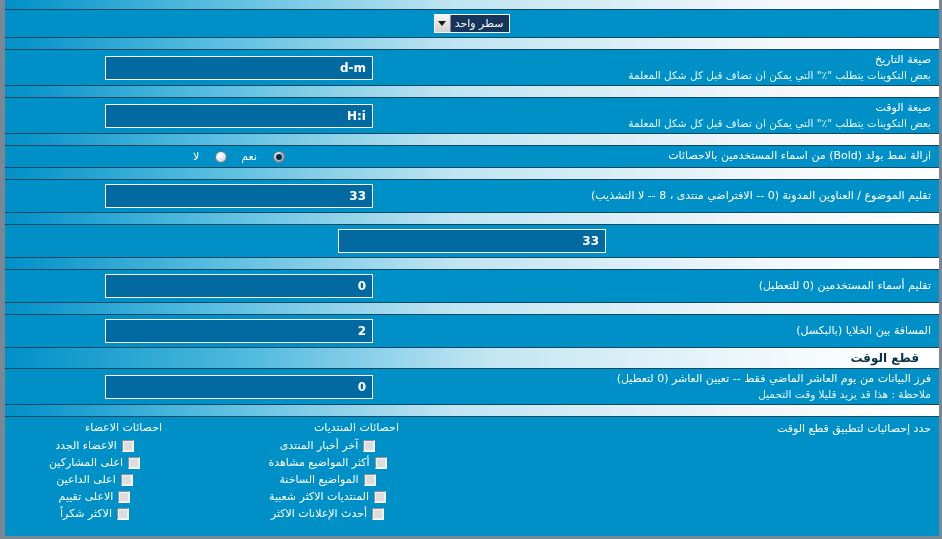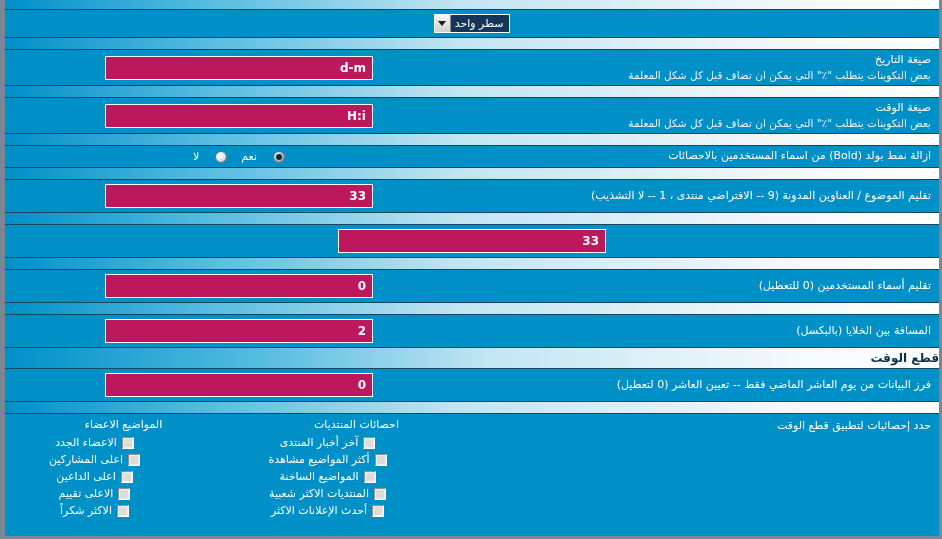--- a/index.html
+++ b/index.html
@@ -45,21 +45,21 @@
   
   .section-header {
     height: 22px;
     width: 100%;
     background: linear-gradient(to left, #ffffff 0%, #f4f9fb 16%, #c3e6f3 48%, #50bade 74%, #0090c8 100%);
     border-top: 1px solid #14485f;
     border-bottom: 1px solid #14485f;
     display: flex;
     align-items: center;
     justify-content: flex-start;
-    padding-right: 0;
+    padding-right: 20px;
   }
   .section-header .title {
     font-weight: bold;
     font-size: 12px;
     color: #0b3148;
     white-space: nowrap;
   }
 
   
   .row {
@@ -91,21 +91,21 @@
   .label-sub {
     display: block;
     color: #e8f6fc;
     font-size: 10.5px;
   }
 
   
   .text-input {
     width: 268px;
     height: 24px;
-    background: #be185d;
+    background: #0369a1;
     border: 1px solid #ffffff;
     color: #ffffff;
     font-weight: bold;
     font-size: 12px;
     text-align: right;
     padding: 0 6px;
     font-family: "DejaVu Sans", "Liberation Sans", sans-serif;
     display: flex;
     align-items: center;
     justify-content: flex-start;
@@ -300,21 +300,21 @@
           <span>لا</span>
         </label>
       </div>
     </div>
   </div>
 
   <div class="divider"></div>
 
   <div class="row">
     <div class="label-cell">
-      <span class="label-main">تقليم الموضوع / العناوين المدونة (9 -- الافتراضي منتدى ، 1 -- لا التشذيب)</span>
+      <span class="label-main">تقليم الموضوع / العناوين المدونة (0 -- الافتراضي منتدى ، 8 -- لا التشذيب)</span>
     </div>
     <div class="control-cell">
       <div class="text-input">33</div>
     </div>
   </div>
 
   <div class="divider"></div>
 
   <div class="row">
     <div class="control-cell">
@@ -344,20 +344,21 @@
     </div>
   </div>
 
   <div class="section-header">
     <span class="title">قطع الوقت</span>
   </div>
 
   <div class="row">
     <div class="label-cell">
       <span class="label-main">فرز البيانات من يوم العاشر الماضي فقط -- تعيين العاشر (0 لتعطيل)</span>
+      <span class="label-sub">ملاحظة : هذا قد يزيد قليلا وقت التحميل</span>
     </div>
     <div class="control-cell">
       <div class="text-input">0</div>
     </div>
   </div>
 
   <div class="divider"></div>
 
   <div class="stats-row">
 
@@ -383,21 +384,21 @@
         <span class="cb-label">المنتديات الاكثر شعبية</span>
       </label>
       <label class="cb-line">
         <span class="checkbox"></span>
         <span class="cb-label">أحدث الإعلانات الاكثر</span>
       </label>
 
     </div>
 
     <div class="stats-col">
-      <div class="col-title">المواضيع الاعضاء</div>
+      <div class="col-title">احصائات الاعضاء</div>
 
       <label class="cb-line">
         <span class="checkbox"></span>
         <span class="cb-label">الاعضاء الجدد</span>
       </label>
       <label class="cb-line">
         <span class="checkbox"></span>
         <span class="cb-label">اعلى المشاركين</span>
       </label>
       <label class="cb-line">

